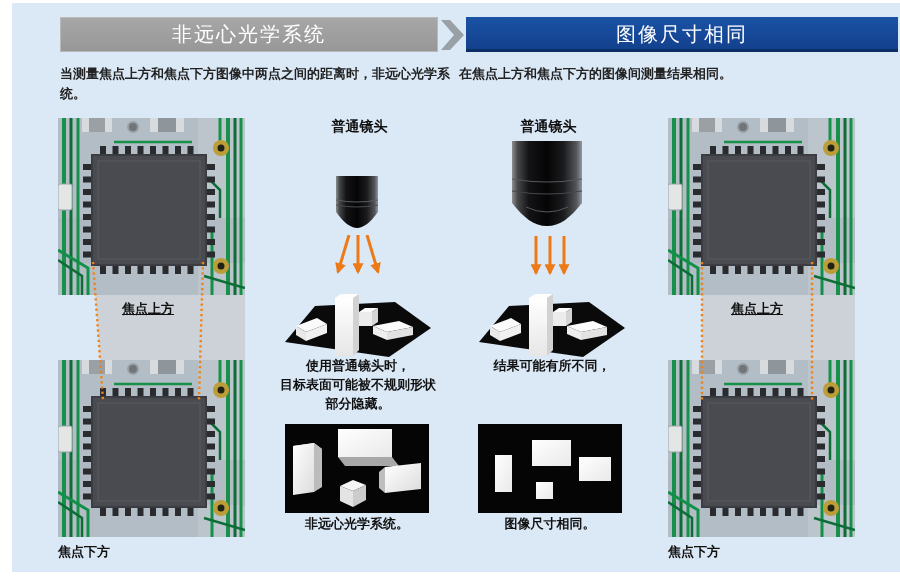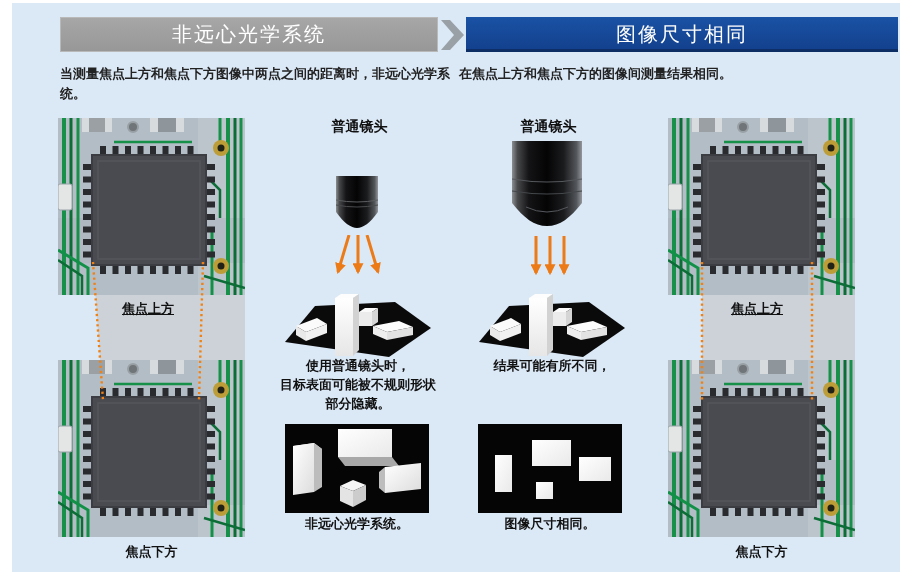--- a/index.html
+++ b/index.html
@@ -22,21 +22,21 @@
 
   
   .intro{font-size:13px;line-height:20px;font-weight:600;color:#222;}
   .intro-left{left:60px;top:64px;width:404px;}
   .intro-right{left:459px;top:64px;width:424px;}
 
   
   .photo{width:187px;height:177px;}
   .overlay{width:187px;height:150px;pointer-events:none;}
   .band-label{font-size:13px;font-weight:bold;color:#111;text-align:center;text-decoration:underline;}
-  .below-label{width:187px;top:543px;font-size:13px;font-weight:bold;color:#111;text-align:center;}
+  .below-label{width:187px;top:543px;font-size:13px;font-weight:bold;color:#111;}
 
   
   .col-title{top:118px;width:145px;text-align:center;font-size:14px;font-weight:bold;color:#111;}
   .desc{top:356px;width:160px;text-align:center;font-size:13px;line-height:19px;font-weight:bold;color:#111;}
   .result-caption{top:515px;width:144px;text-align:center;font-size:13px;font-weight:bold;color:#111;}
   svg{display:block;}
   .hidden-defs{position:absolute;width:0;height:0;overflow:hidden;}
 </style>
 </head>
 <body>

